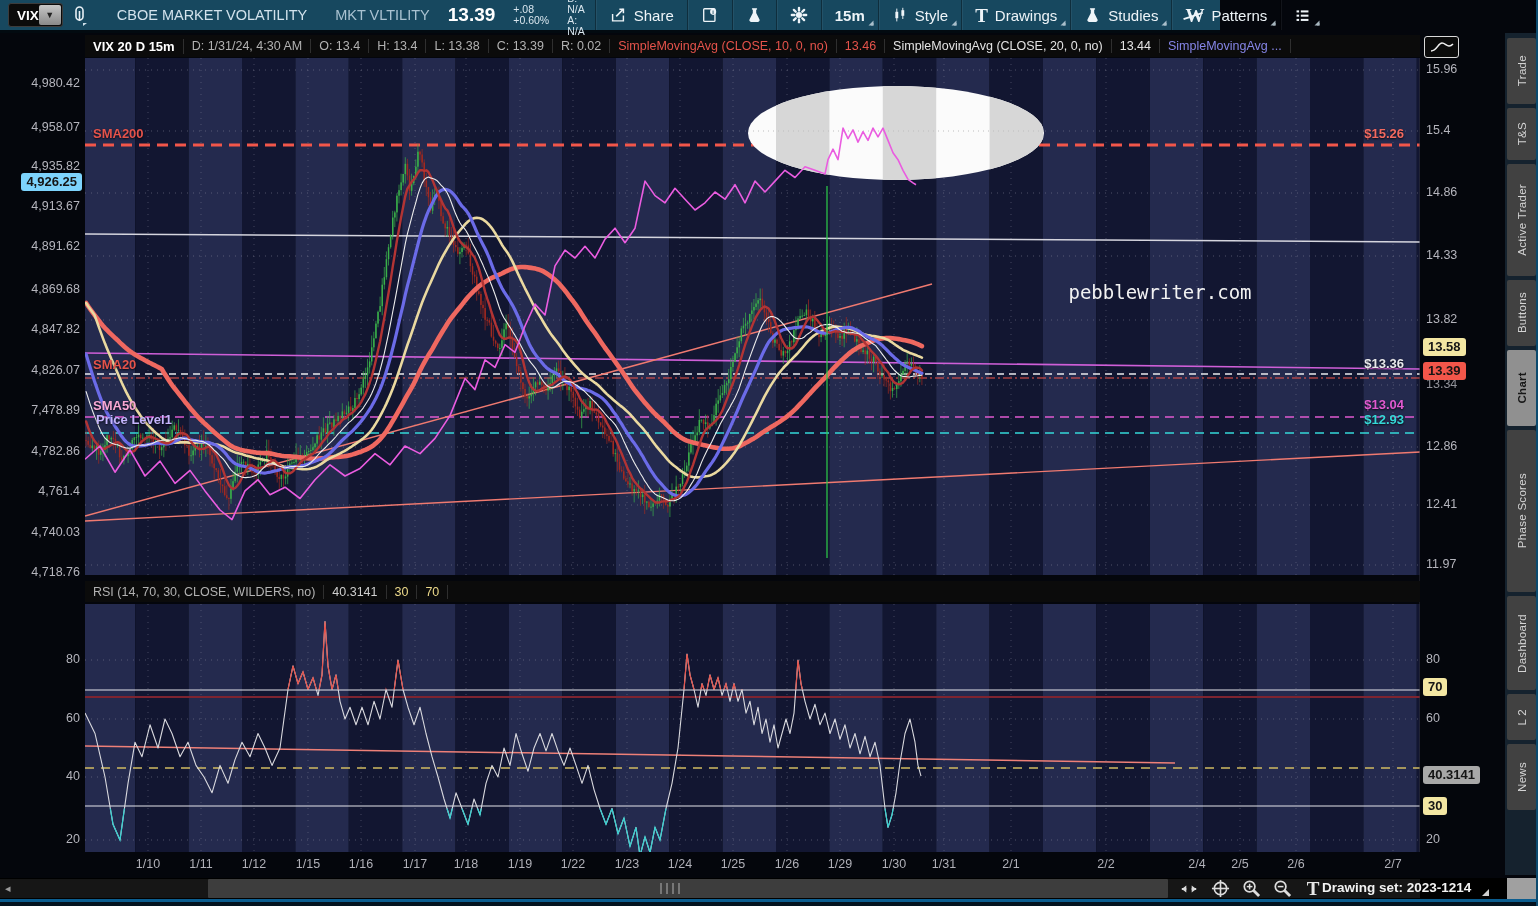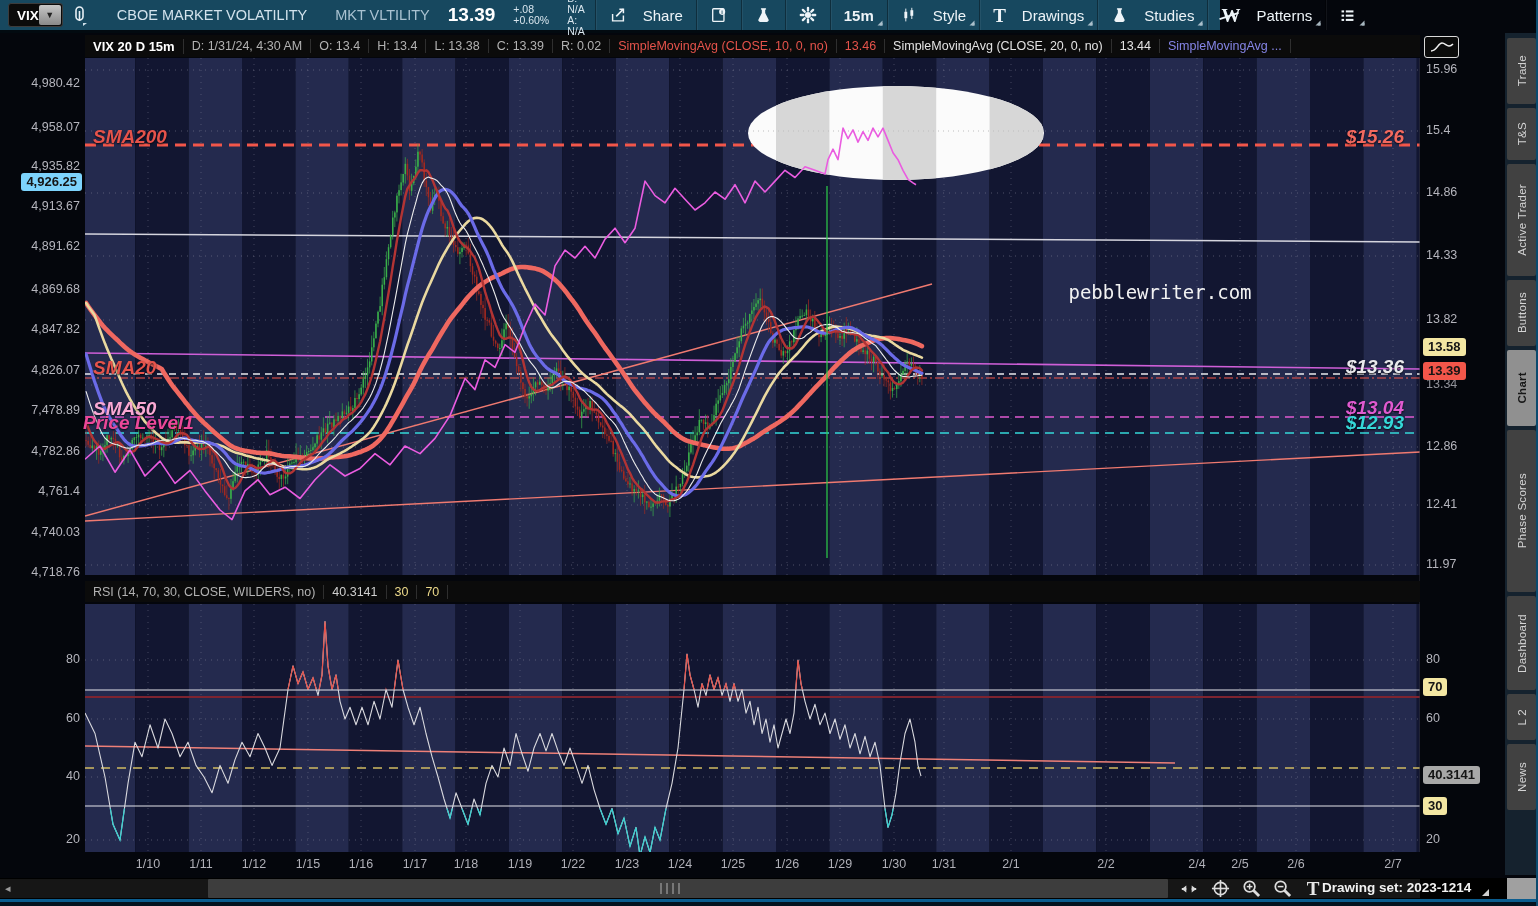--- a/index.html
+++ b/index.html
@@ -13,42 +13,42 @@
   .sym-box .sym-txt{flex:1;padding-left:8px;font-size:13.5px;font-weight:bold;color:#fff;}
   .sym-btn{width:22px;height:20px;margin-right:1px;background:linear-gradient(#c6c6c6,#8a8a8a);
            border-radius:2px;color:#222;font-size:9px;display:flex;align-items:center;justify-content:center;}
   .clip{margin-left:8px;width:18px;height:22px;position:relative;}
   .tb-sep{width:1px;height:22px;background:rgba(0,0,0,.35);box-shadow:1px 0 0 rgba(255,255,255,.07);margin:0 9px;}
   .tb-desc{font-size:14.5px;color:#d2e2ec;margin-left:10px;white-space:nowrap;}
   .tb-desc2{font-size:14.5px;color:#a9c2d1;margin-left:28px;white-space:nowrap;}
   .tb-last{font-size:19px;font-weight:bold;color:#fff;}
   .tb-small{font-size:10.5px;line-height:11px;color:#d9e6ee;}
   #tb-buttons{display:flex;align-items:stretch;height:30px;margin-left:10px;}
-  .tb-btn{position:relative;display:flex;align-items:center;gap:16px;padding:0 13px;font-size:15px;color:#eef4f8;
+  .tb-btn{position:relative;display:flex;align-items:center;gap:7px;padding:0 13px;font-size:15px;color:#eef4f8;
           border-left:1px solid rgba(0,0,0,.35);box-shadow:inset 1px 0 0 rgba(255,255,255,.06);cursor:pointer;white-space:nowrap;}
   .tb-btn .glyph{font-size:17px;line-height:17px;}
   .tb-btn .serif{font-family:"Liberation Serif",serif;font-weight:bold;font-size:19px;}
   .tb-btn .pat{position:relative;font-weight:bold;}
   .tb-btn .pat::after{content:"";position:absolute;left:-2px;top:8px;width:20px;height:1.5px;background:#eef4f8;transform:rotate(-18deg);}
   .caret{position:absolute;right:3px;bottom:3px;width:0;height:0;border-left:4px solid transparent;border-top:4px solid transparent;border-right:4px solid #c3d4de;border-bottom:4px solid #c3d4de;opacity:.85;transform:scale(.62);}
   .bold{font-weight:bold;}
   
   .pane-header{position:absolute;display:flex;background:#0b0b0b;color:#b9b9b9;font-size:12.5px;align-items:center;}
   .hd-cell{display:flex;align-items:center;padding:0 8px;border-right:1px solid #2f2f2f;white-space:nowrap;}
   .hd-title{font-weight:bold;color:#fff;font-size:13px;}
   .hd-dim{color:#b2b2b2;} .hd-red{color:#e5534b;} .hd-white{color:#e3e3e3;} .hd-blue{color:#8585e6;}
   .hd-yellow{color:#ecd98a;} .hd-val{color:#cfcfcf;}
   #chart-type-icon{position:absolute;left:1424px;top:36px;width:33px;height:20px;background:#0b0b0b;
        border:1px solid #d9d9d9;border-radius:3px;display:flex;align-items:center;justify-content:center;}
   
   .tick{position:absolute;font-size:12.5px;color:#b4b4bc;white-space:nowrap;}
   .badge{position:absolute;font-size:13px;font-weight:bold;color:#151515;border-radius:3px;padding:1px 5px 2px 5px;white-space:nowrap;}
   .xlab{position:absolute;top:857px;font-size:12.5px;color:#b0b0b8;transform:translateX(-50%);}
   
-  .anno{position:absolute;font-size:19px;font-weight:bold;white-space:nowrap;text-shadow:0 1px 2px rgba(0,0,0,.8);font-style:italic;}
+  .anno{position:absolute;font-size:13px;font-weight:bold;white-space:nowrap;text-shadow:0 1px 2px rgba(0,0,0,.8);}
   #watermark{position:absolute;left:1040px;top:279px;width:240px;text-align:center;color:#f2f2f2;
      font-family:"DejaVu Sans Mono",monospace;font-size:19px;line-height:26px;z-index:6;}
   
   #sidebar{position:absolute;left:1505px;top:33px;width:33px;height:842px;background:#15222e;}
   .side-tab{position:absolute;left:2px;width:29px;background:#414141;border-radius:2px;display:flex;align-items:center;justify-content:center;cursor:pointer;}
   .side-tab span{writing-mode:vertical-rl;transform:rotate(180deg);font-size:11.5px;color:#d4d4d4;letter-spacing:.3px;}
   .side-tab.sel{background:#909090;}
   .side-tab.sel span{color:#161616;font-weight:bold;}
   
   #scroll-row{position:absolute;left:0;top:878px;width:1538px;height:21px;background:#000;}
@@ -1242,21 +1242,21 @@
       <div class="xlab" style="left: 1240px;">2/5</div>
       <div class="xlab" style="left: 1296px;">2/6</div>
       <div class="xlab" style="left: 1393px;">2/7</div>
     </div>
   <div id="anno-layer">
       <div class="anno" style="left: 93px; top: 126px; color: rgb(229, 83, 75);">SMA200</div>
       <div class="anno" style="right: 134px; top: 126px; color: rgb(242, 105, 95);">$15.26</div>
       <div class="anno" style="left: 93px; top: 357px; color: rgb(229, 83, 75);">SMA20</div>
       <div class="anno" style="right: 134px; top: 356px; color: rgb(233, 233, 236);">$13.36</div>
       <div class="anno" style="left: 93px; top: 398px; color: #f9a8d4;">SMA50</div>
-      <div class="anno" style="left: 83px; top: 412px; color: #ec4899;">Price Level1</div>
+      <div class="anno" style="left: 96px; top: 412px; color: #c4b5fd;">Price Level1</div>
       <div class="anno" style="right: 134px; top: 397px; color: rgb(224, 90, 208);">$13.04</div>
       <div class="anno" style="right: 134px; top: 412px; color: rgb(53, 216, 216);">$12.93</div>
     </div>
 
   <div id="watermark">
     <div>pebblewriter.com</div>
   </div>
 
   <div id="sidebar">
       <div class="side-tab" style="top: 5px; height: 66px;">

